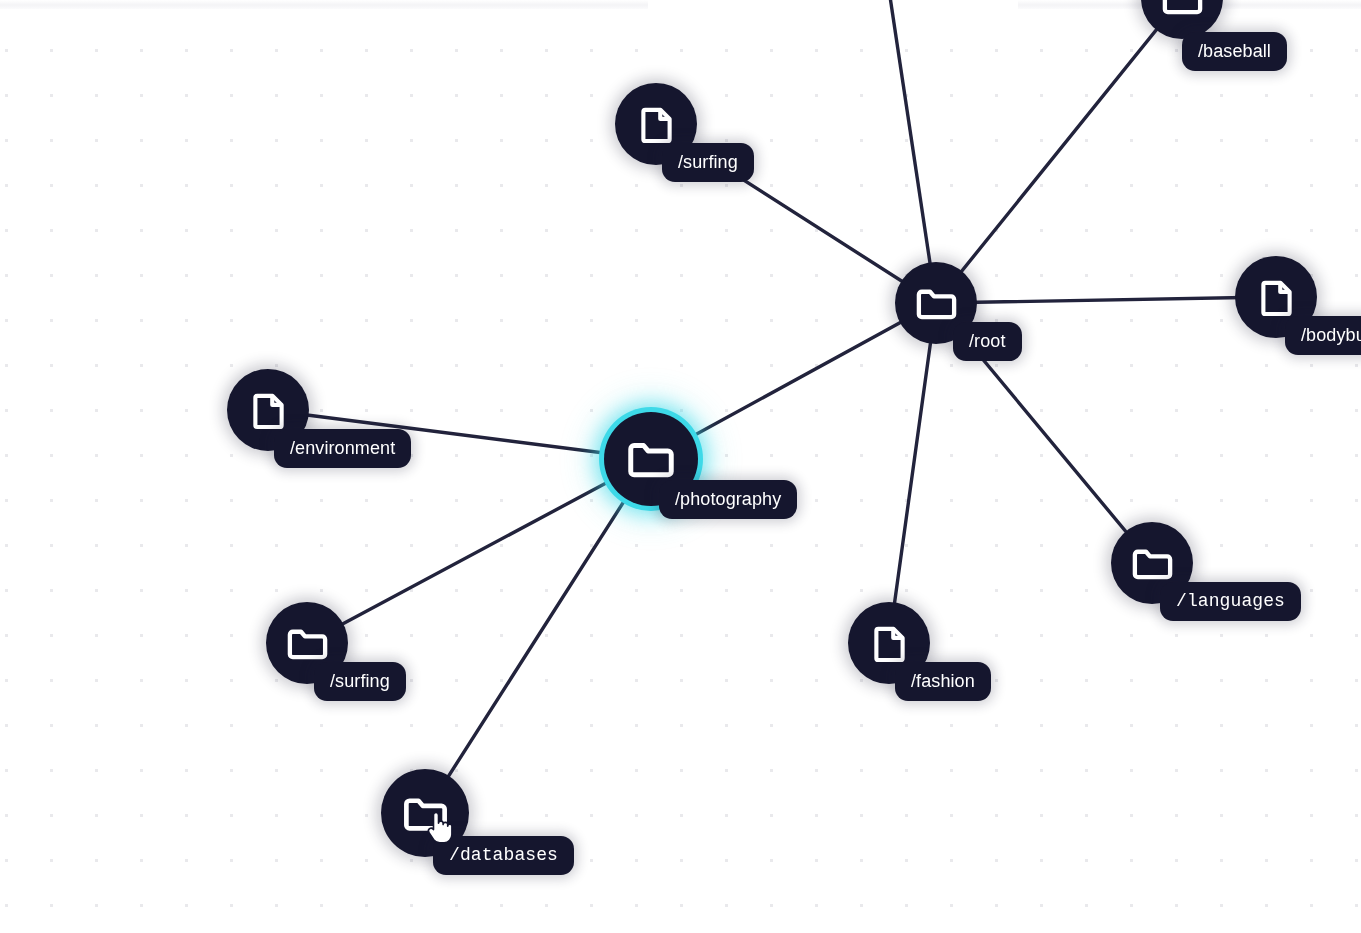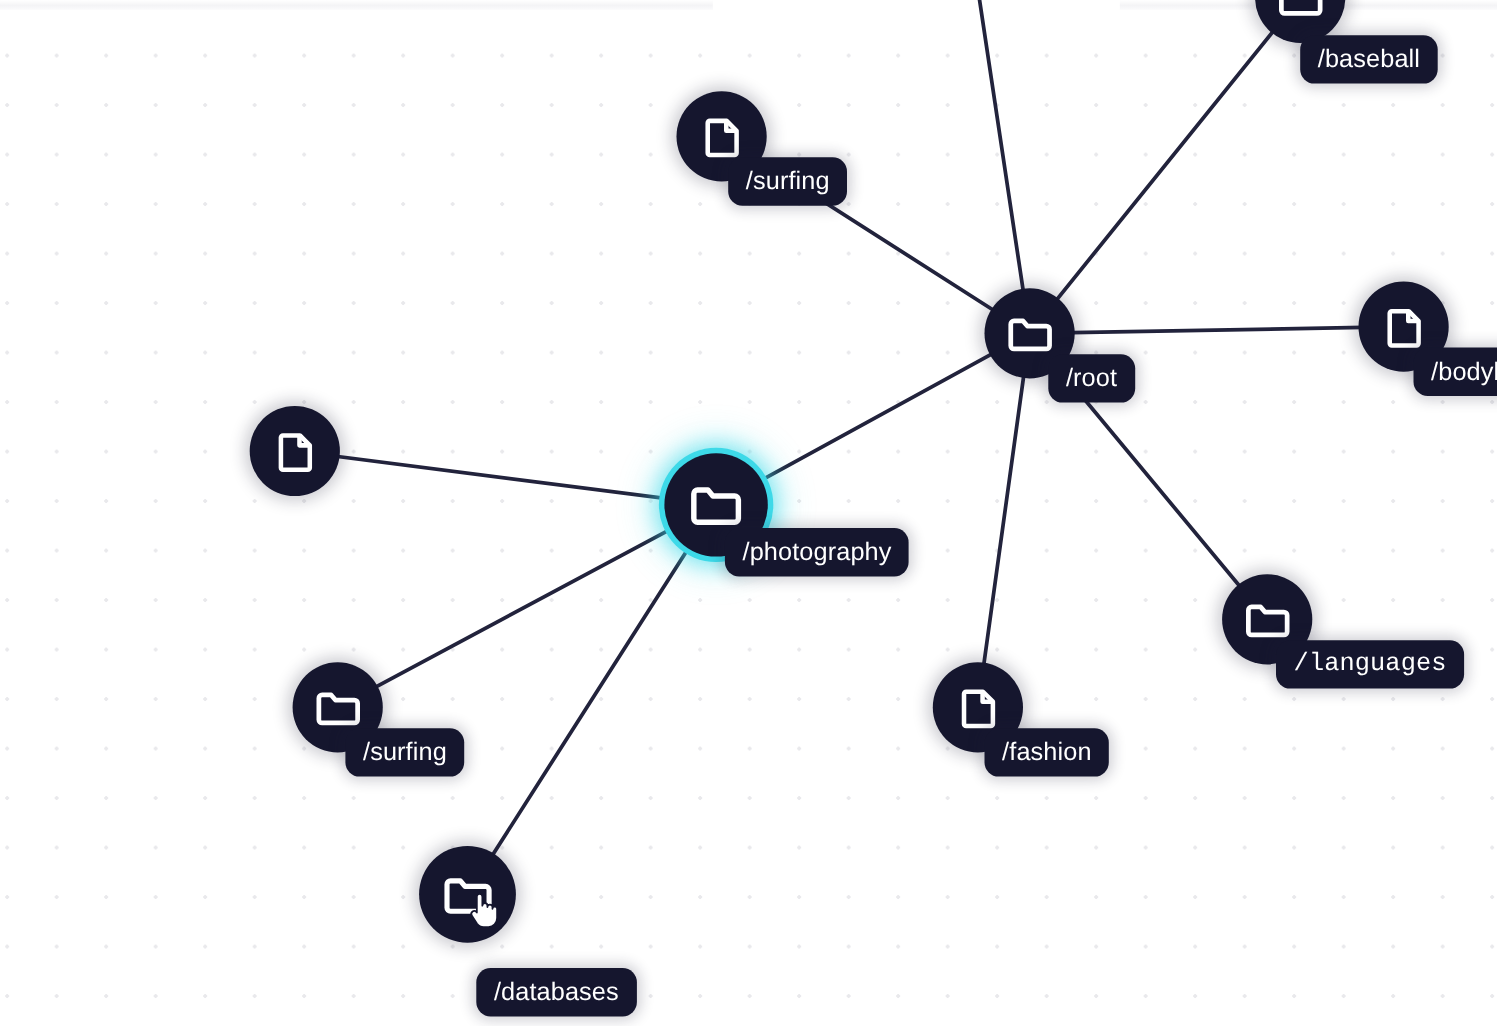--- a/index.html
+++ b/index.html
@@ -83,21 +83,21 @@
   }
   .node-icon {
     display: block;
     color: #ffffff;
   }
   .node-label {
     position: absolute;
     white-space: nowrap;
     background: #15162e;
     color: #ffffff;
-    font-size: 23px;
+    font-size: 18px;
     line-height: 1;
     padding: 10px 16px 11px 16px;
     border-radius: 13px;
     box-shadow: 0 0 12px 4px rgba(30, 30, 55, 0.20);
     letter-spacing: 0.1px;
   }
   .cursor-glyph {
     position: absolute;
     z-index: 5;
     pointer-events: none;
@@ -167,36 +167,37 @@
       </div>
       <div class="node-label" style="left: 1285px; top: 316px;">/bodybuil</div>
       <div class="node" style="left: 268px; top: 410px;">
         <div class="node-circle" style="width: 82px; height: 82px;">
           <svg width="45" height="45" viewBox="0 0 24 24" class="node-icon">
             <path d="M6 4.2h8.2L19 9v10.8a1 1 0 0 1-1 1H6a1 1 0 0 1-1-1V5.2a1 1 0 0 1 1-1z" fill="none" stroke="#ffffff" stroke-width="2.2" stroke-linejoin="round"></path>
             <path d="M14 4.4V9h4.6" fill="none" stroke="#ffffff" stroke-width="2.2" stroke-linejoin="round"></path>
           </svg>
         </div>
       </div>
+      <div class="node-label" style="left: 274px; top: 429px;">/environment</div>
       <div class="node" style="left: 307px; top: 643px;">
         <div class="node-circle" style="width: 82px; height: 82px;">
           <svg width="47" height="47" viewBox="0 0 24 24" class="node-icon">
             <path d="M3 7.5A1.5 1.5 0 0 1 4.5 6h4.2l2 2.4h8.8A1.5 1.5 0 0 1 21 9.9v7.6A1.5 1.5 0 0 1 19.5 19h-15A1.5 1.5 0 0 1 3 17.5z" fill="none" stroke="#ffffff" stroke-width="2.2" stroke-linejoin="round" stroke-linecap="round"></path>
           </svg>
         </div>
       </div>
       <div class="node-label" style="left: 314px; top: 662px;">/surfing</div>
       <div class="node" style="left: 425px; top: 813px;">
         <div class="node-circle" style="width: 88px; height: 88px;">
           <svg width="51" height="51" viewBox="0 0 24 24" class="node-icon">
             <path d="M3 7.5A1.5 1.5 0 0 1 4.5 6h4.2l2 2.4h8.8A1.5 1.5 0 0 1 21 9.9v7.6A1.5 1.5 0 0 1 19.5 19h-15A1.5 1.5 0 0 1 3 17.5z" fill="none" stroke="#ffffff" stroke-width="2.2" stroke-linejoin="round" stroke-linecap="round"></path>
           </svg>
         </div>
       </div>
-      <div class="node-label" style="left: 433px; top: 880px;">/databases</div>
+      <div class="node-label" style="left: 433px; top: 836px; font-family: Liberation Mono, monospace;">/databases</div>
       <div class="node" style="left: 889px; top: 643px;">
         <div class="node-circle" style="width: 82px; height: 82px;">
           <svg width="45" height="45" viewBox="0 0 24 24" class="node-icon">
             <path d="M6 4.2h8.2L19 9v10.8a1 1 0 0 1-1 1H6a1 1 0 0 1-1-1V5.2a1 1 0 0 1 1-1z" fill="none" stroke="#ffffff" stroke-width="2.2" stroke-linejoin="round"></path>
             <path d="M14 4.4V9h4.6" fill="none" stroke="#ffffff" stroke-width="2.2" stroke-linejoin="round"></path>
           </svg>
         </div>
       </div>
       <div class="node-label" style="left: 895px; top: 662px;">/fashion</div>
       <div class="node" style="left: 1152px; top: 563px;">

